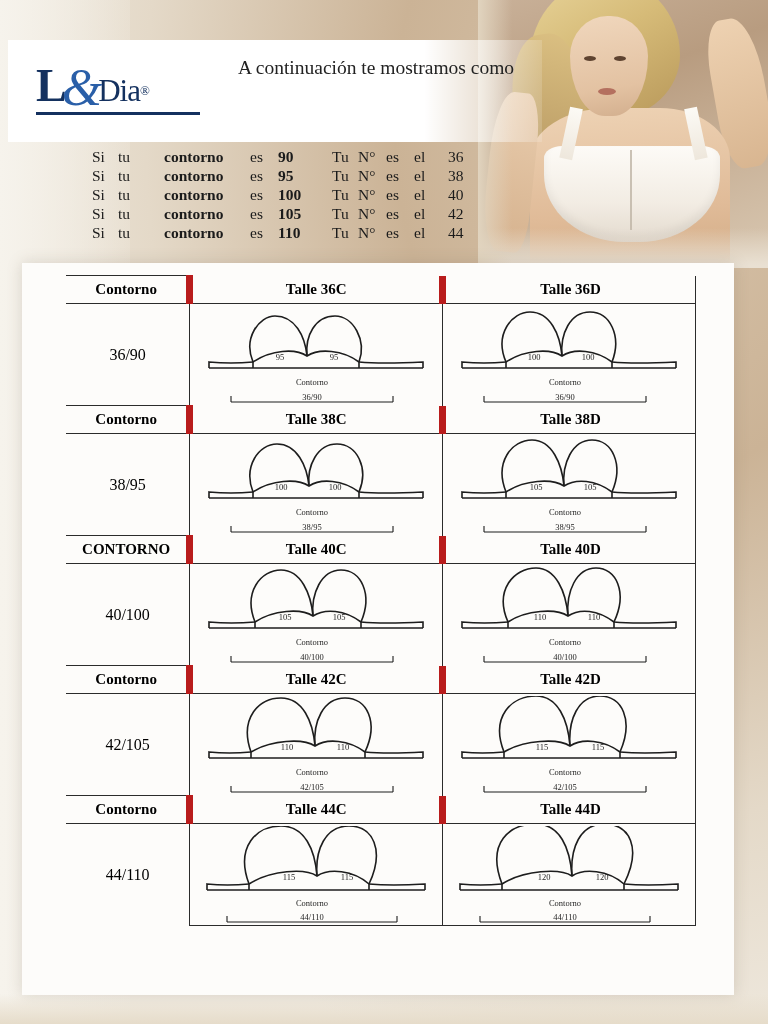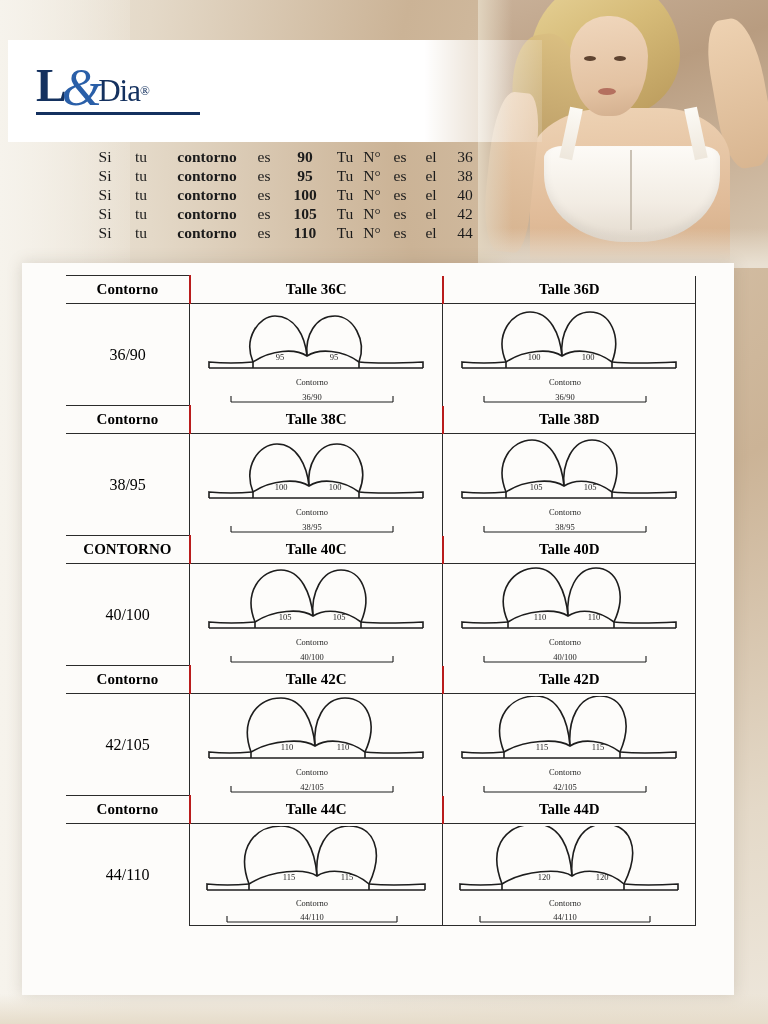--- a/index.html
+++ b/index.html
@@ -204,21 +204,20 @@
     position: absolute;
     left: 92px; top: 148px;
     width: 400px;
     font-size: 15.5px;
     color: #1b1b1b;
   }
   .legend-row {
     display: flex;
     align-items: baseline;
     height: 19px;
-    text-align: center;
   }
   .legend-row span { display: inline-block; }
   .lw-si   { width: 26px; }
   .lw-tu   { width: 46px; }
   .lw-cont { width: 86px; font-weight: bold; }
   .lw-es   { width: 28px; }
   .lw-num  { width: 54px; font-weight: bold; }
   .lw-tu2  { width: 26px; }
   .lw-no   { width: 28px; }
   .lw-es2  { width: 28px; }
@@ -265,21 +264,21 @@
     height: 27px;
     font-size: 15px;
     font-weight: bold;
     text-align: center;
     border-bottom: 1px solid #2b2b2b;
   }
   .label-row td.contorno-cell {
     border-top: 1px solid #2b2b2b;
   }
   .label-row td.cup {
-    border-left: 2px solid #b91c1c;
+    border-left: 7px solid #b91c1c;
     border-right: 1px solid #2b2b2b;
   }
 
   .diagram-row td {
     height: 101px;
     text-align: center;
   }
   .diagram-row td.contorno-size {
     font-size: 16px;
   }
@@ -328,20 +327,21 @@
 </div>
 
 <div class="header-band faded"></div>
 
 <div class="logo">
   <span class="l-letter">L</span><span class="amp">&amp;</span><span class="dia">Dia</span><span class="reg">®</span>
   <div class="underline"></div>
 </div>
 
 <div class="header-title">
+  <div>A continuación te mostramos como</div>
 </div>
 
 <div class="legend">
   <div class="legend-row">
     <span class="lw-si">Si</span>
     <span class="lw-tu">tu</span>
     <span class="lw-cont">contorno</span>
     <span class="lw-es">es</span>
     <span class="lw-num">90</span>
     <span class="lw-tu2">Tu</span>

